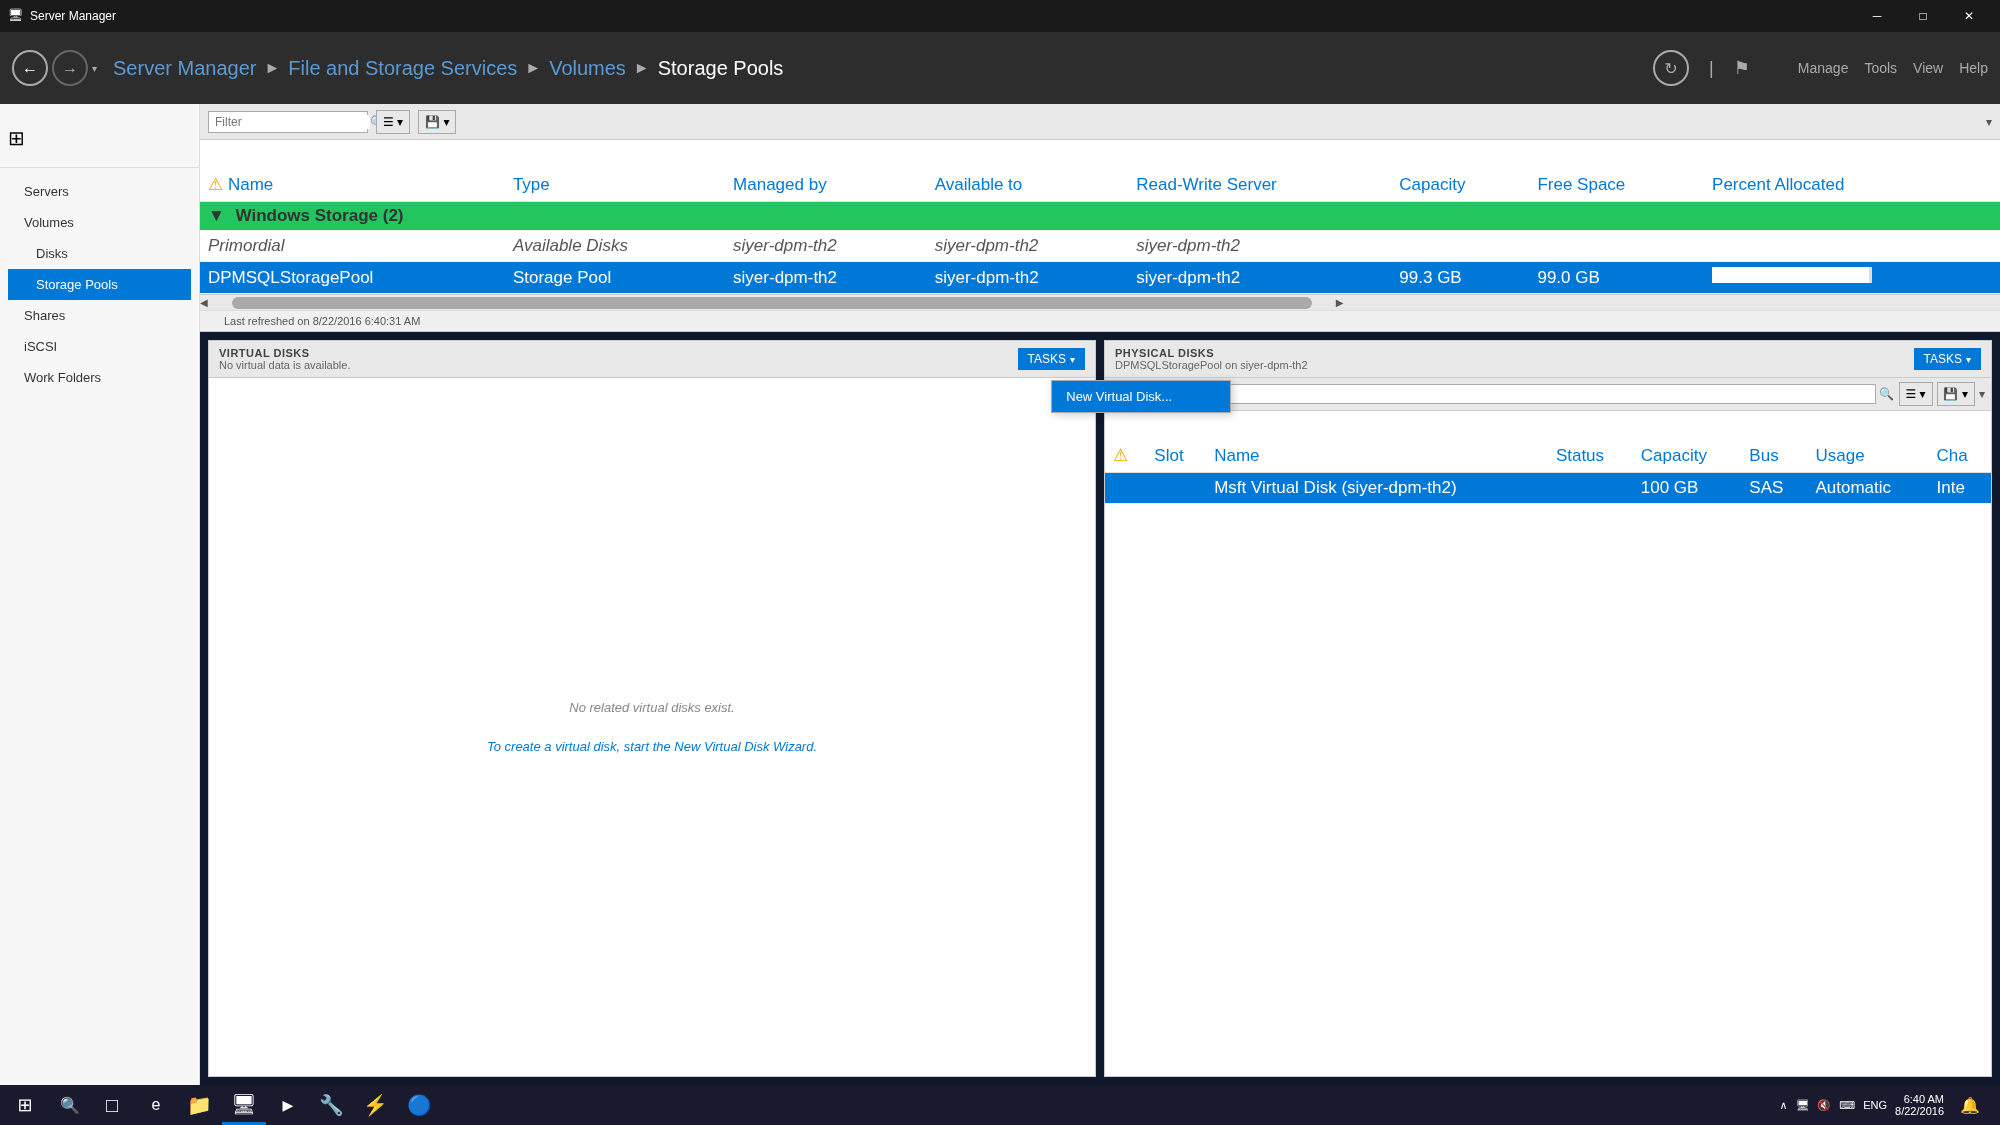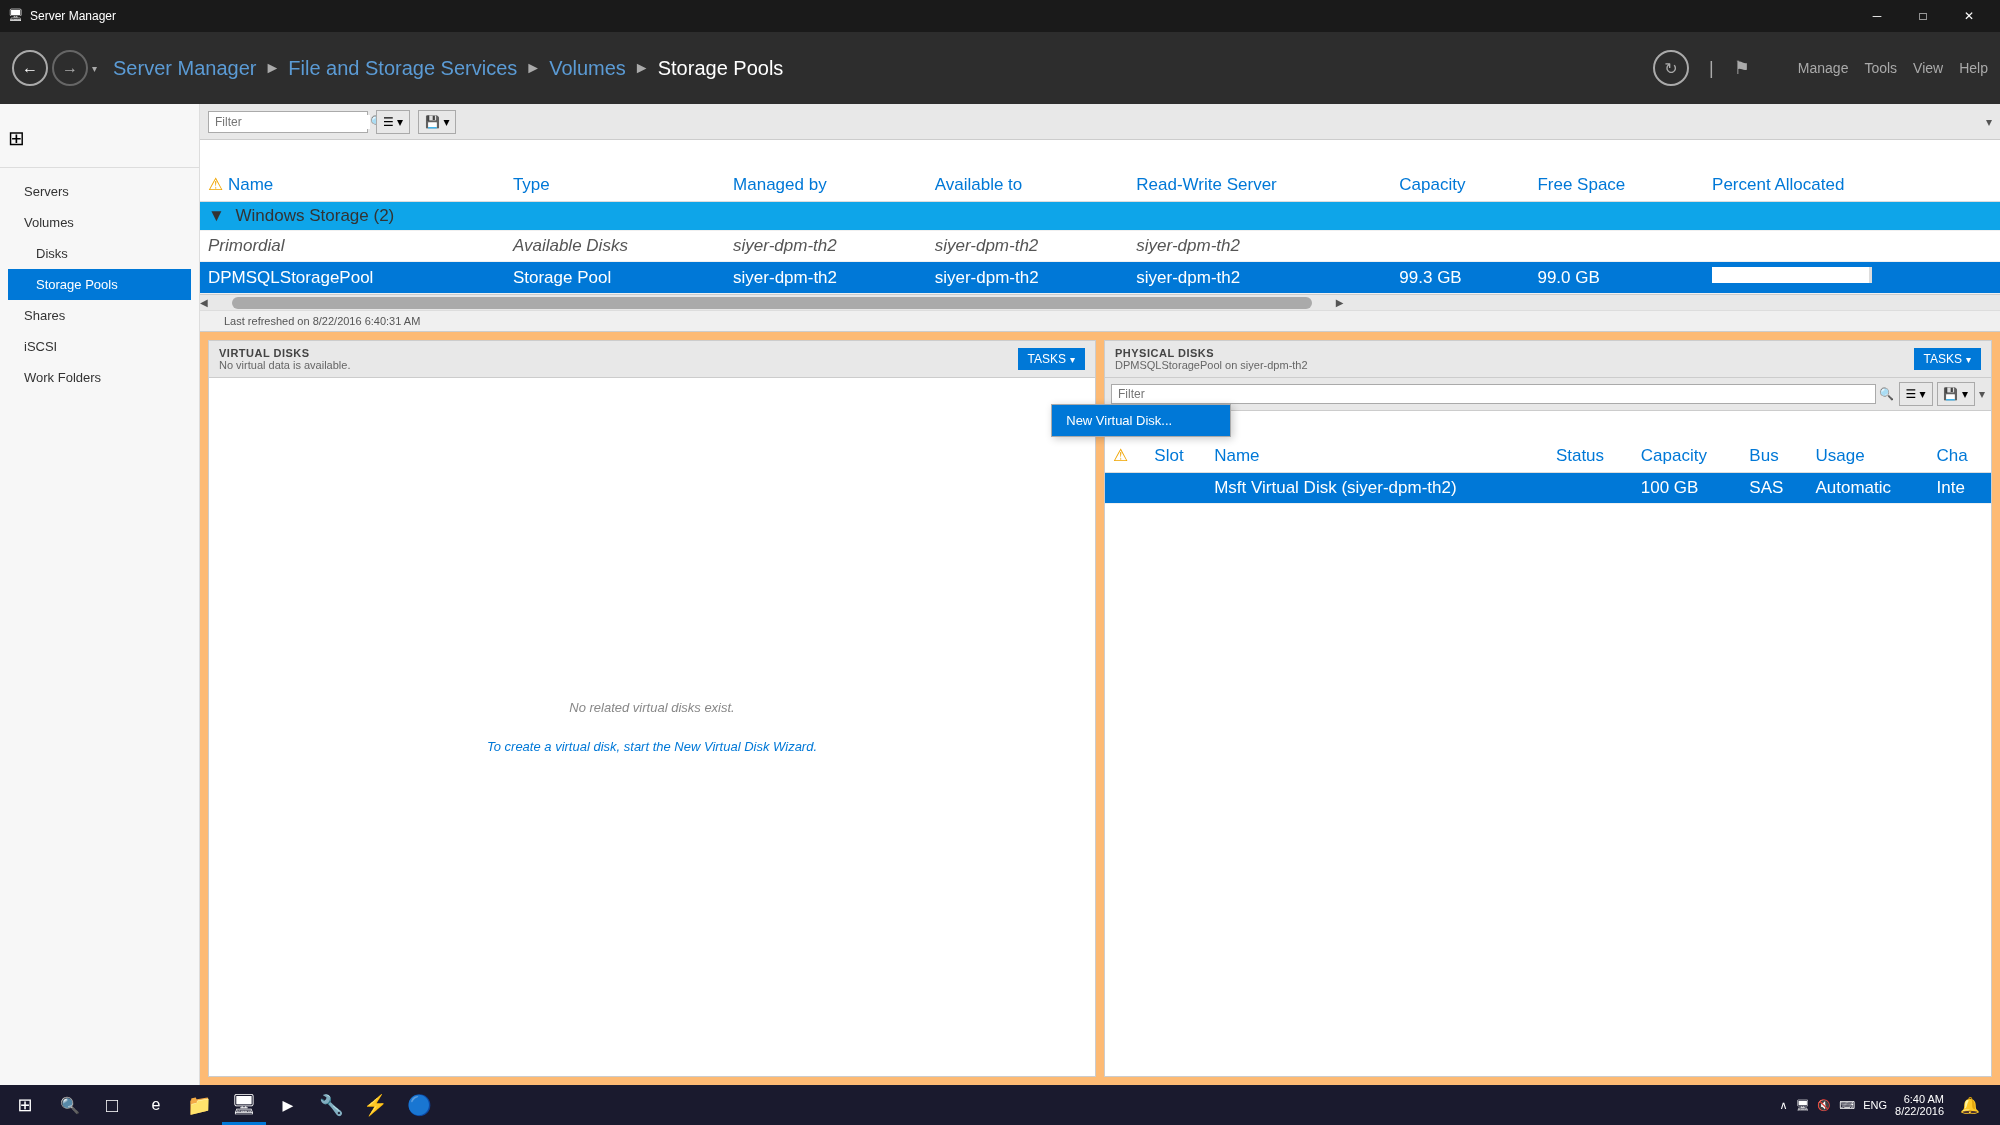--- a/index.html
+++ b/index.html
@@ -147,22 +147,22 @@
     }
     .data-table td {
       padding: 5px 8px;
       border-bottom: 1px solid #f0f0f0;
       white-space: nowrap;
     }
     .data-table tr.selected td { background: #0078d7; color: white; }
     .data-table tr.selected td .progress-bar-fill { background: white; }
     .group-header td {
       padding: 4px 8px;
-      font-weight: 400;
-      background: #0ea5e9;
+      font-weight: 700;
+      background: #22c55e;
       color: #333;
     }
     .group-arrow { margin-right: 6px; }
 
     .primordial td { color: #555; font-style: italic; }
 
     .progress-bar-container {
       width: 160px; height: 16px;
       background: #ddd;
       display: inline-block;
@@ -181,21 +181,21 @@
       padding: 4px 24px;
       font-size: 11px;
       color: #555;
     }
 
     
     .lower-panels {
       display: flex;
       flex: 1;
       gap: 0;
-      background: #fdba74;
+      background: #0f172a;
       overflow: hidden;
     }
 
     
     .virtual-disks-panel {
       flex: 1;
       display: flex;
       flex-direction: column;
       background: white;
       margin: 8px 4px 8px 8px;
@@ -267,21 +267,21 @@
       background: white;
       border: 1px solid #aaa;
       padding: 2px 6px;
       font-size: 12px;
       flex: 1;
     }
 
     
     .dropdown-menu {
       position: absolute;
-      top: 56px;
+      top: 32px;
       left: 50%;
       background: white;
       border: 1px solid #aaa;
       box-shadow: 2px 2px 8px rgba(0,0,0,0.2);
       z-index: 100;
       min-width: 180px;
     }
     .dropdown-menu-item {
       padding: 8px 14px;
       font-size: 13px;

